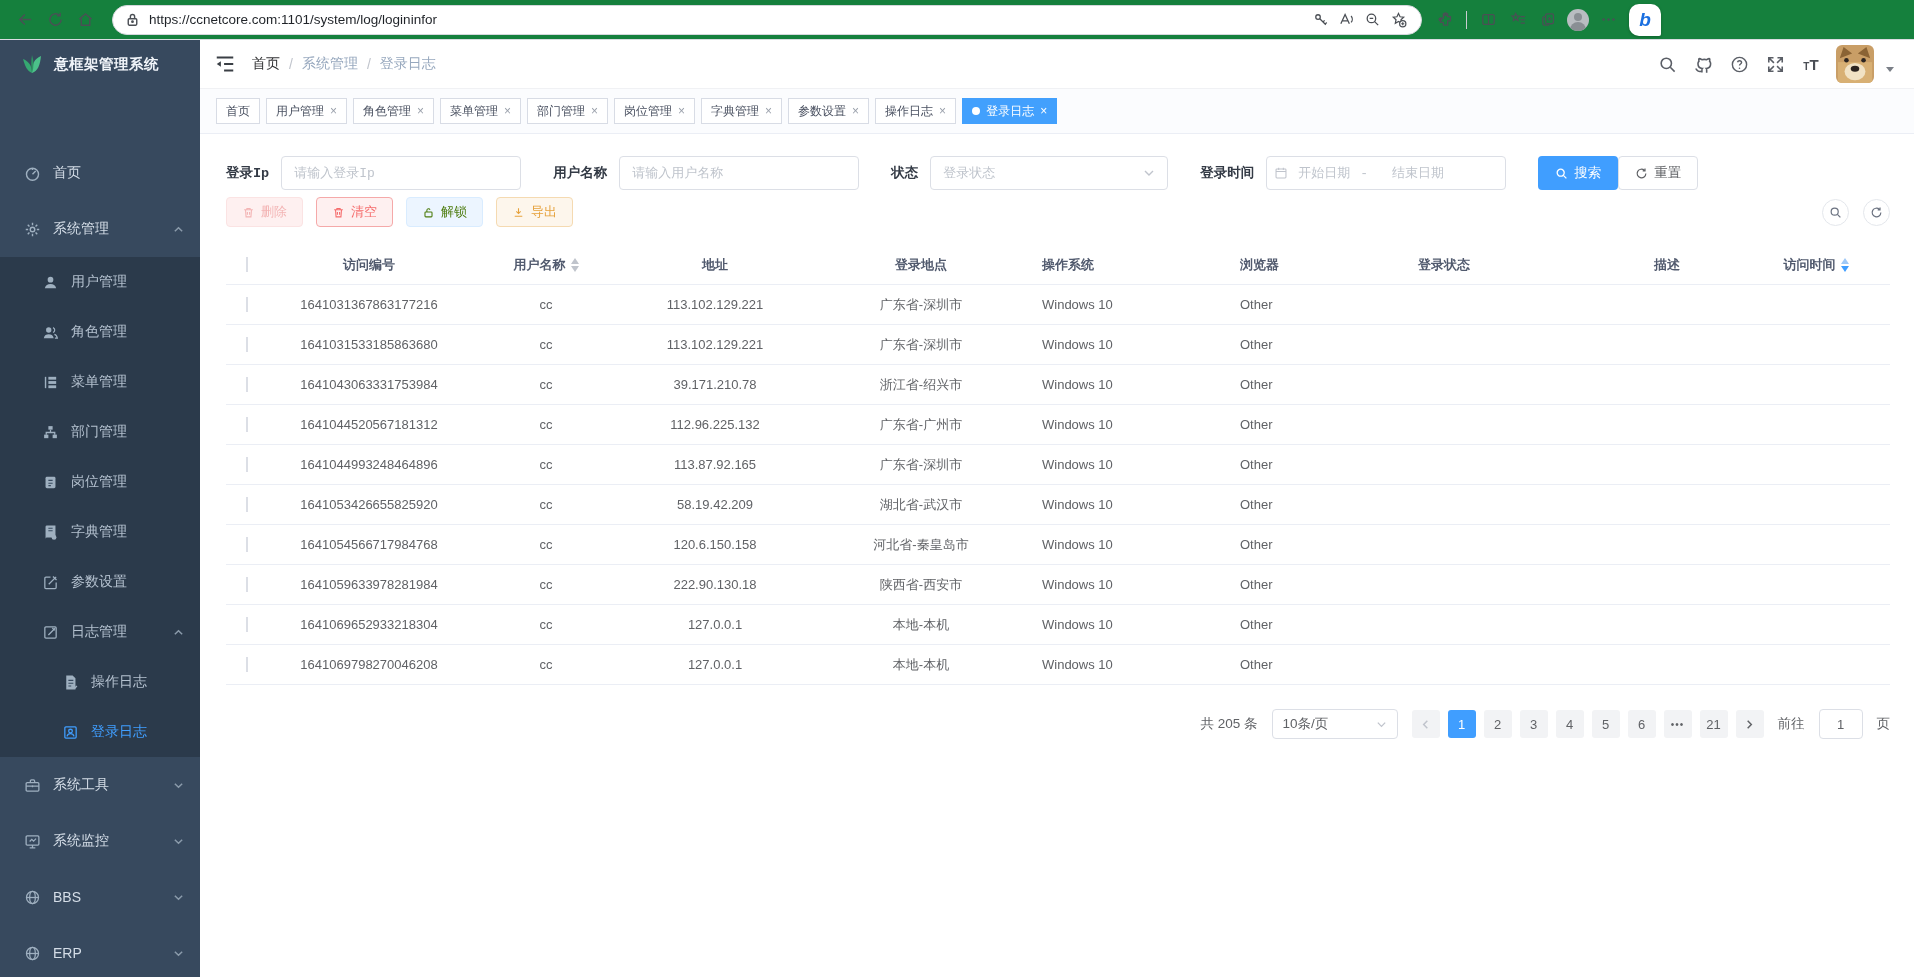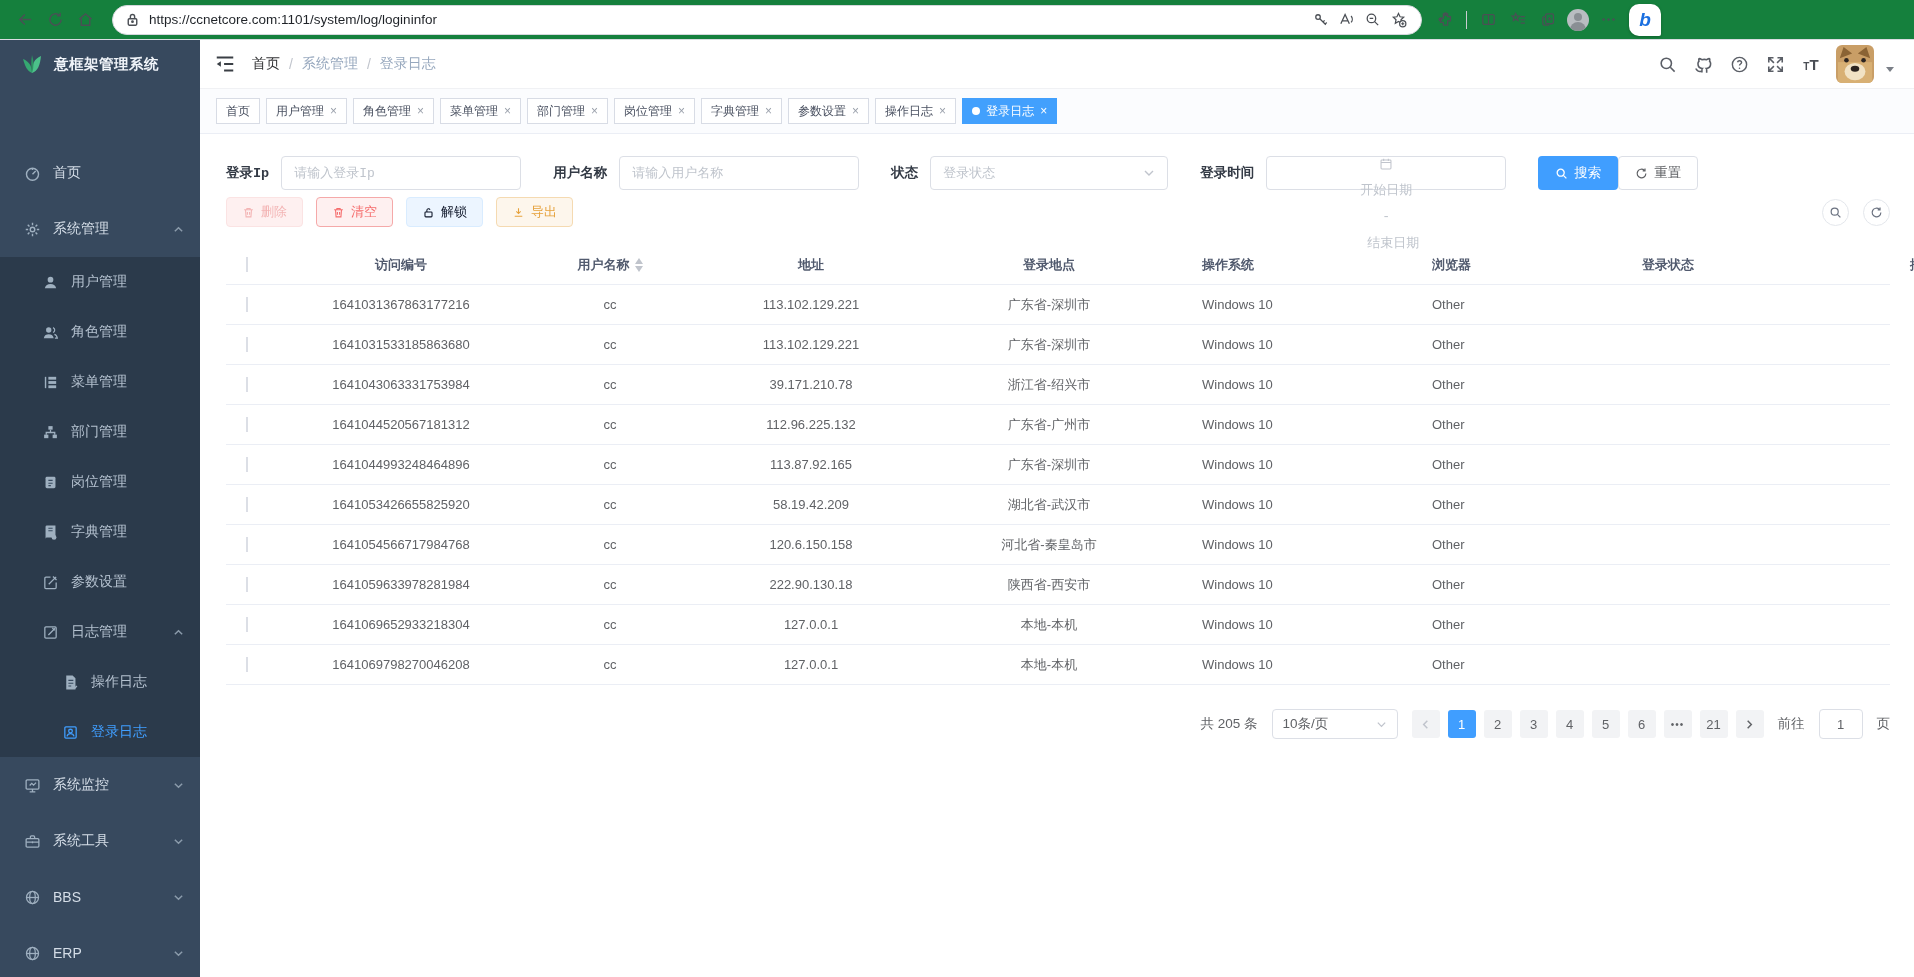--- a/index.html
+++ b/index.html
@@ -73,44 +73,44 @@
   .content { flex:1; padding:22px 24px 0 26px; position:relative; }
 
   .search-row { display:flex; align-items:center; }
   .f-label { font-weight:bold; color:#333a45; font-size:13.5px; white-space:nowrap; margin-right:12px; }
   .inp, .sel, .date-range { height:34px; border:1px solid #dcdfe6; border-radius:4px; background:#fff; }
   .inp { width:240px; padding:0 12px; font-size:13px; color:#000000; font-family:inherit; outline:none; }
   .inp::placeholder { color:#bfc4cc; }
   .group { display:flex; align-items:center; margin-right:32px;font-family:Liberation Mono, monospace; }
   .sel { width:238px; display:flex; align-items:center; padding:0 12px; color:#bfc4cc; position:relative; }
   .sel .chev { margin-left:auto; width:12px; height:12px; color:#c0c4cc; }
-  .date-range { width:240px; display:flex; align-items:center; padding:0 7px; color:#bfc4cc; gap:10px;flex-direction:column; }
+  .date-range { width:240px; display:flex; align-items:center; padding:0 7px; color:#bfc4cc; gap:10px; }
   .date-range .cal { width:14px; height:14px; color:#c0c4cc; flex-shrink:0; }
   .date-range .dsep { color:#bfc4cc; }
   .btn { height:34px; border-radius:4px; display:inline-flex; align-items:center; justify-content:center;
     gap:6px; font-size:13.5px; padding:0 16px; cursor:pointer; border:1px solid transparent; white-space:nowrap; }
   .btn svg { width:13px; height:13px; }
   .btn-primary { background:#409eff; color:#fff; }
   .btn-plain { background:#fff; border-color:#dcdfe6; color:#606266; }
 
   .toolbar-row { display:flex; align-items:center; gap:13px; margin-top:7px; height:30px; }
   .btn-sm { height:30px; padding:0 15px; font-size:13px; }
   .btn-danger-dis { background:#fef0f0; border-color:#fbe3e3; color:#f3b4b4; }
   .btn-danger { background:#fef0f0; border-color:#f5a9a9; color:#f56c6c; }
-  .btn-info-dis { background:#ecf5ff; border-color:#d9ecff; color:#0f172a; }
+  .btn-info-dis { background:#ecf5ff; border-color:#d9ecff; color:#4d7c0f; }
   .btn-warn { background:#fdf6ec; border-color:#f5dab1; color:#e6a23c; }
   .circle-tools { margin-left:auto; display:flex; gap:14px; }
   .cbtn { width:27px; height:27px; border-radius:50%; border:1px solid #e4e7ec; background:#fff; color:#6b7280;
     display:flex; align-items:center; justify-content:center; }
   .cbtn svg { width:13px; height:13px; }
 
   
   .table { margin-top:18px; width:1664px; font-size:13px; }
   .tr { display:grid; grid-template-columns:42px 202px 152px 186px 226px 198px 178px 182px 150px 148px;
-    height:40px; align-items:center; border-bottom:1px solid #ebeef5; color:#606266;gap:32px; }
+    height:40px; align-items:center; border-bottom:1px solid #ebeef5; color:#606266; }
   .tr.thead { color:#515a6e; font-weight:bold; border-bottom:1px solid #ebeef5; }
   .td { padding:0 8px; overflow:hidden; white-space:nowrap; }
   .c { text-align:center; } .l { text-align:left; }
   .th-sort { display:inline-flex; align-items:center; gap:5px; cursor:pointer; }
   .carets { display:inline-flex; flex-direction:column; gap:2px; }
   .carets i { width:0; height:0; border-left:4.5px solid transparent; border-right:4.5px solid transparent; display:block; }
   .car-up { border-bottom:6px solid #c0c4cc; } .car-dn { border-top:6px solid #c0c4cc; }
   .car-up.on { border-bottom-color:#9fc9f7; } .car-dn.on { border-top-color:#409eff; }
   .cb { width:14px; height:14px; border:1px solid #dcdfe6; border-radius:2px; background:#fff; margin:0 auto; cursor:pointer; }
 
@@ -363,40 +363,40 @@
                   <path d="M7 17.5c1-3 3-3.8 5-3.8s4 .8 5 3.8"></path>
                 </svg>
             </span>
             <span>登录日志</span>
           </div>
         </div>
 
         <div class="nav-item parent">
           <span class="mico">
             <svg viewBox="0 0 24 24" fill="none" stroke="currentColor" stroke-width="1.8">
-                <rect x="3" y="4" width="18" height="13" rx="1.5"></rect>
-                <path d="M12 17v3M8 21h8M8 12l3-3 2.5 2.5L17 8"></path>
-              </svg>
-          </span>
-          <span>系统监控</span>
+                <rect x="3" y="8" width="18" height="12" rx="1.5"></rect>
+                <path d="M9 8V5.5A1.5 1.5 0 0 1 10.5 4h3A1.5 1.5 0 0 1 15 5.5V8M3 13h18M12 11.5v3"></path>
+              </svg>
+          </span>
+          <span>系统工具</span>
           <span class="chev">
             <svg viewBox="0 0 12 12" fill="none" stroke="currentColor" stroke-width="1.6">
                 <path d="M2 4l4 4 4-4"></path>
               </svg>
           </span>
         </div>
 
         <div class="nav-item parent">
           <span class="mico">
             <svg viewBox="0 0 24 24" fill="none" stroke="currentColor" stroke-width="1.8">
-                <rect x="3" y="8" width="18" height="12" rx="1.5"></rect>
-                <path d="M9 8V5.5A1.5 1.5 0 0 1 10.5 4h3A1.5 1.5 0 0 1 15 5.5V8M3 13h18M12 11.5v3"></path>
-              </svg>
-          </span>
-          <span>系统工具</span>
+                <rect x="3" y="4" width="18" height="13" rx="1.5"></rect>
+                <path d="M12 17v3M8 21h8M8 12l3-3 2.5 2.5L17 8"></path>
+              </svg>
+          </span>
+          <span>系统监控</span>
           <span class="chev">
             <svg viewBox="0 0 12 12" fill="none" stroke="currentColor" stroke-width="1.6">
                 <path d="M2 4l4 4 4-4"></path>
               </svg>
           </span>
         </div>
 
         <div class="nav-item parent">
           <span class="mico">
             <svg viewBox="0 0 24 24" fill="none" stroke="currentColor" stroke-width="1.8">

